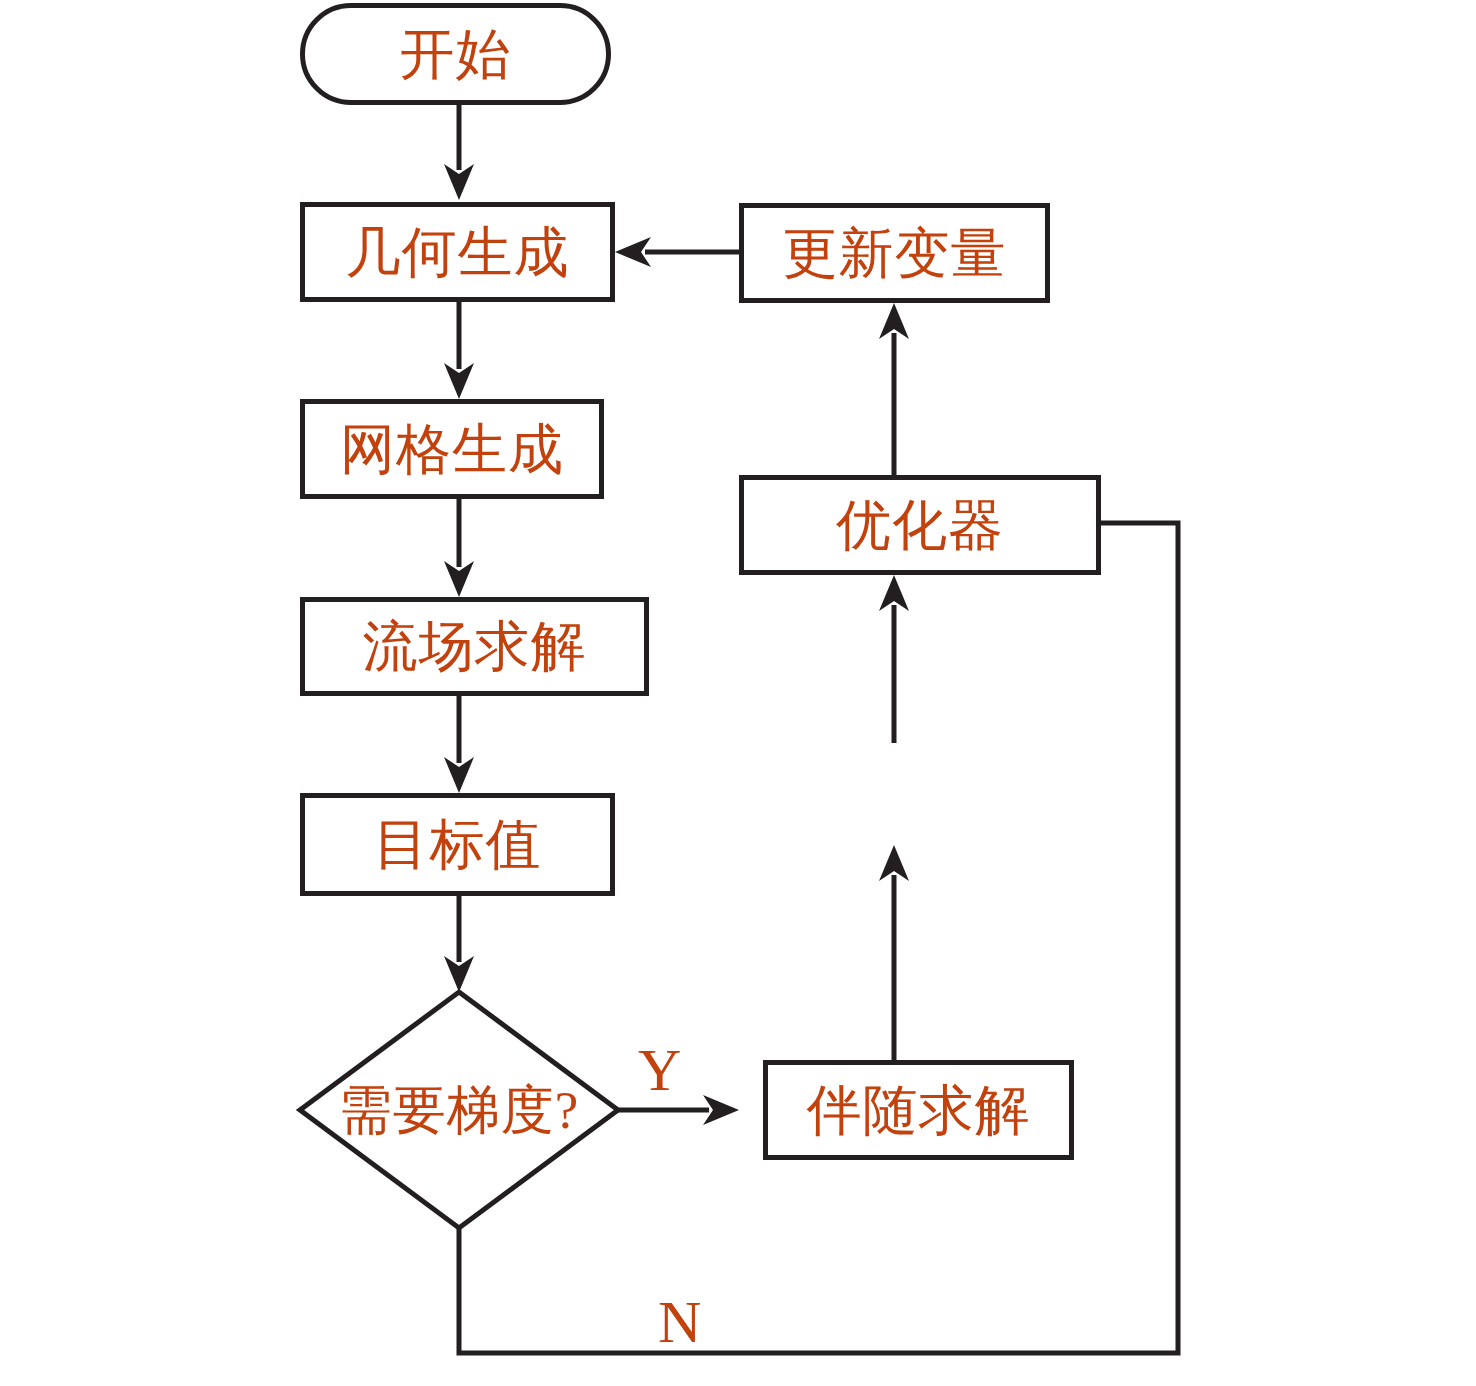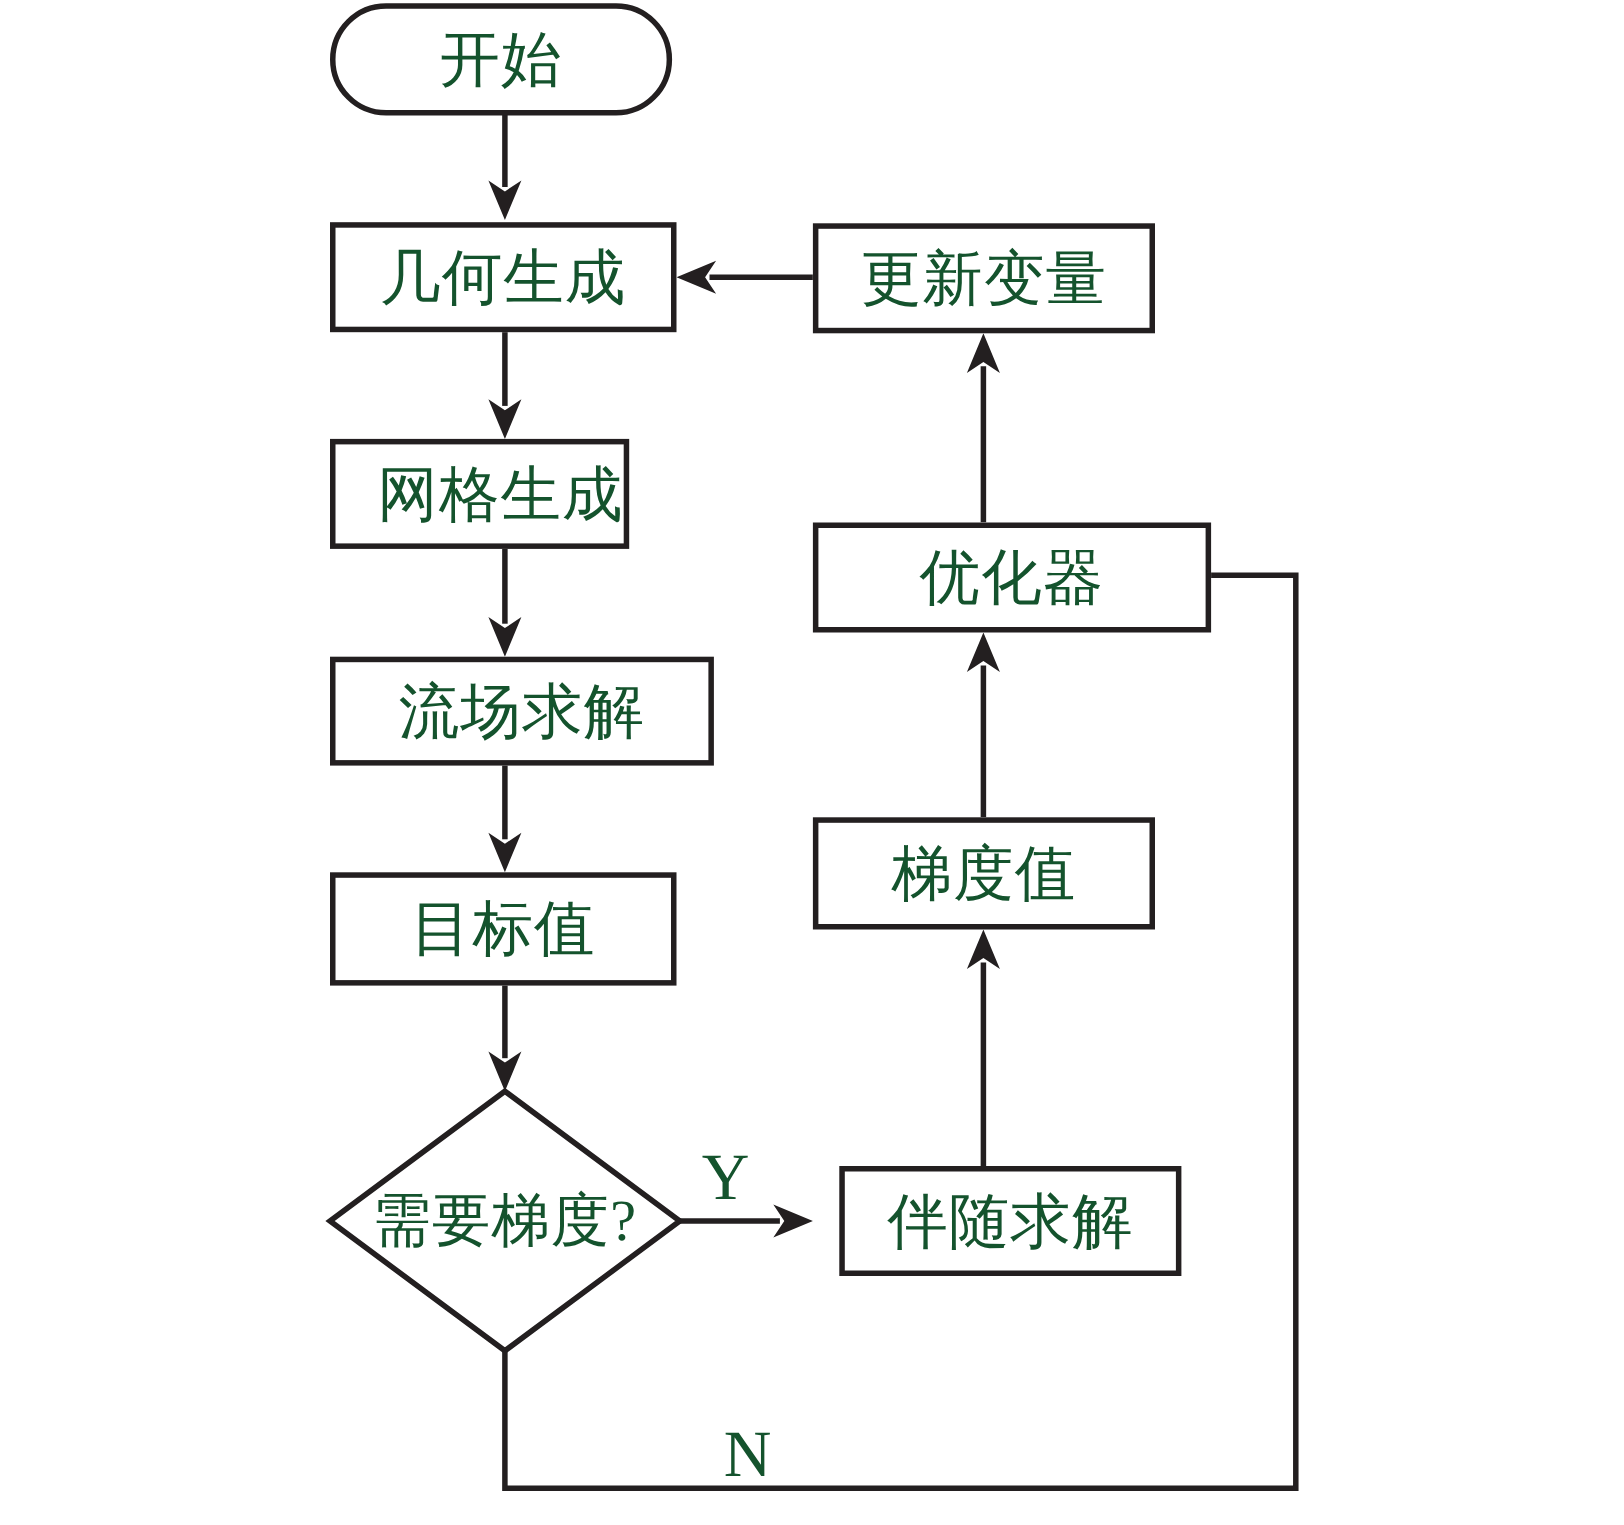--- a/index.html
+++ b/index.html
@@ -6,21 +6,21 @@
     margin: 0;
     padding: 0;
     background: #ffffff;
   }
   .canvas {
     position: relative;
     width: 1476px;
     height: 1386px;
     background: #ffffff;
     font-family: "Liberation Serif", "DejaVu Serif", serif;
-    color: #14532d;
+    color: #c2410c;
     overflow: hidden;
   }
   svg.edges {
     position: absolute;
     left: 0;
     top: 0;
     width: 1476px;
     height: 1386px;
   }
   .node {
@@ -126,21 +126,21 @@
   </svg>
 
   <div class="node stadium" style="left:300px; top:3px; width:311px; height:102px;">
     <span>开始</span>
   </div>
 
   <div class="node" style="left:300px; top:202px; width:315px; height:100px;">
     <span>几何生成</span>
   </div>
 
-  <div class="node" style="left:300px; top:399px; width:272px; height:100px;justify-content:flex-end;">
+  <div class="node" style="left:300px; top:399px; width:304px; height:100px;">
     <span>网格生成</span>
   </div>
 
   <div class="node" style="left:300px; top:597px; width:349px; height:99px;">
     <span>流场求解</span>
   </div>
 
   <div class="node" style="left:300px; top:793px; width:315px; height:103px;">
     <span>目标值</span>
   </div>
@@ -151,23 +151,20 @@
   </div>
 
   <div class="node" style="left:739px; top:203px; width:311px; height:100px;">
     <span>更新变量</span>
   </div>
 
   <div class="node" style="left:739px; top:475px; width:362px; height:100px;">
     <span>优化器</span>
   </div>
 
-  <div class="node" style="left:739px; top:743px; width:311px; height:102px;">
-    <span>梯度值</span>
-  </div>
 
   <div class="node" style="left:739px; top:1060px; width:311px; height:100px;margin-left:24px;">
     <span>伴随求解</span>
   </div>
 
   <div class="edge-label" style="left:638px; top:1040px;">Y</div>
 
   <div class="edge-label" style="left:658px; top:1292px;">N</div>
 
 </div>

